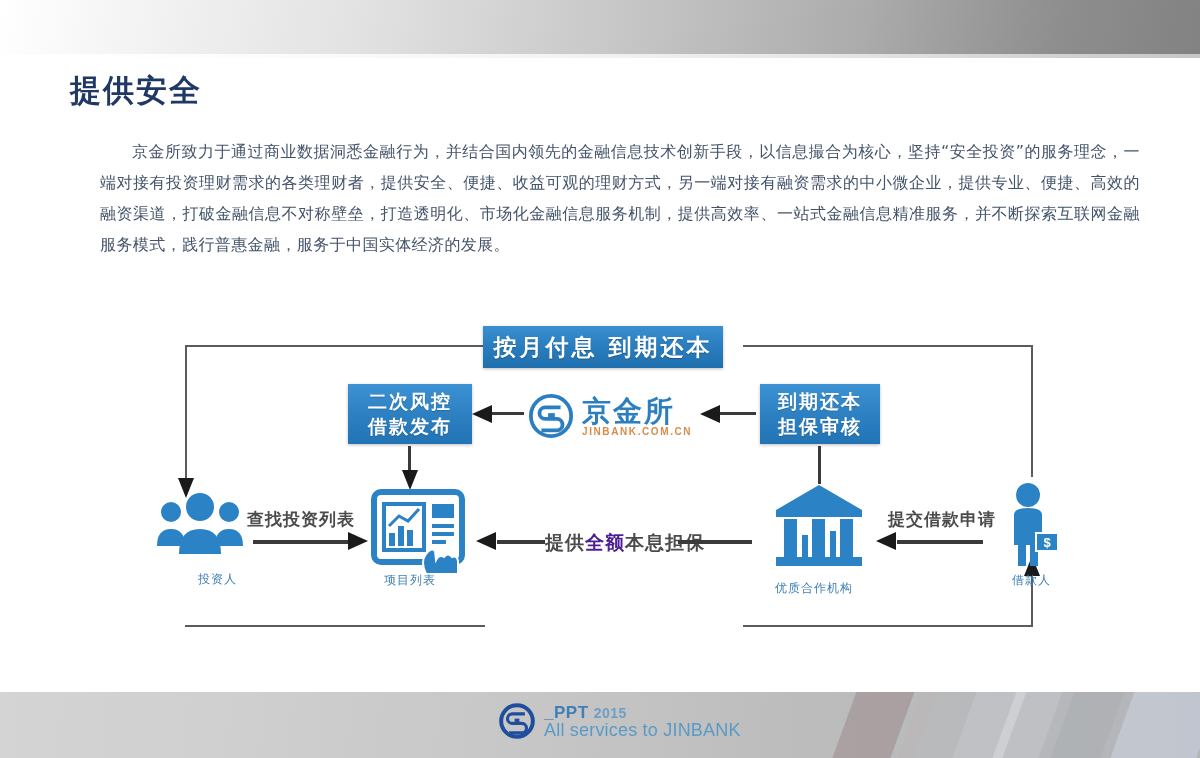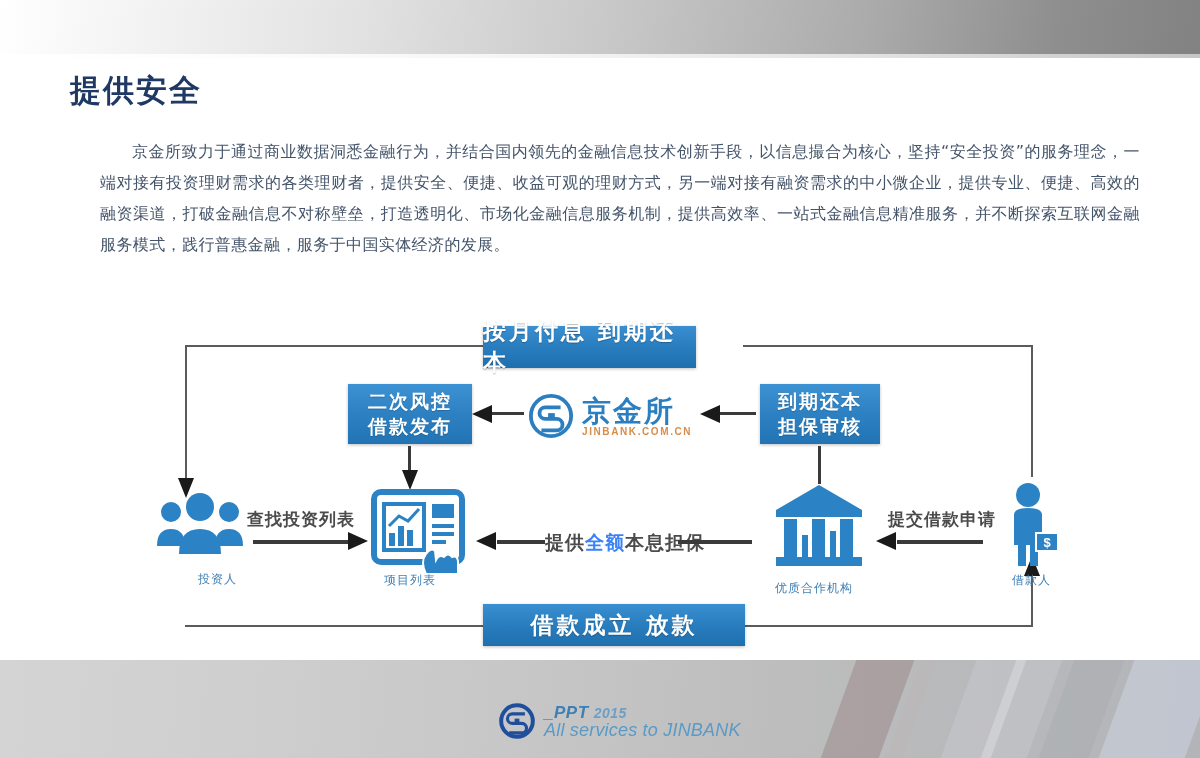--- a/index.html
+++ b/index.html
@@ -12,24 +12,23 @@
   
   .top-band{
     position:absolute;left:0;top:0;width:1200px;height:58px;
     background:linear-gradient(100deg,#ffffff 0%,#f3f3f3 12%,#e2e2e2 30%,#c9c9c9 50%,#ababab 72%,#8e8e8e 88%,#828282 100%);
   }
   .top-band:after{
     content:"";position:absolute;left:0;bottom:0;width:1200px;height:4px;
     background:linear-gradient(90deg,rgba(255,255,255,.95),rgba(255,255,255,.55));
   }
   .bottom-band{
-    position:absolute;left:0;bottom:0;width:1200px;height:98px;
+    position:absolute;left:0;bottom:0;width:1200px;height:66px;
     background:linear-gradient(95deg,#d4d4d4 0%,#cfcfcf 20%,#c6c6c6 45%,#bdbdbd 65%,#b6b8bb 85%,#b2b4b8 100%);
     overflow:hidden;
-    font-style:italic;
   }
   .chev{position:absolute;top:-30px;height:150px;transform:skewX(-20deg);}
   .c1{left:840px;width:58px;background:rgba(150,128,128,.45);}
   .c2{left:905px;width:16px;background:rgba(190,180,180,.30);}
   .c3{left:960px;width:86px;background:rgba(205,205,210,.40);}
   .c4{left:1058px;width:50px;background:rgba(168,170,176,.40);}
   .c5{left:1118px;width:86px;background:rgba(206,212,226,.55);}
   .c6{left:1000px;width:10px;background:rgba(255,255,255,.35);}
 
   
@@ -48,21 +47,21 @@
   
   .diagram{position:absolute;left:0;top:318px;width:1200px;height:340px;}
   .banner{
     position:absolute;background:linear-gradient(180deg,#3a8fd0 0%,#2a7fc0 45%,#1f6fae 100%);
     color:#ffffff;font-size:23px;font-weight:bold;letter-spacing:3px;
     display:flex;align-items:center;justify-content:center;
     box-shadow:0 1px 3px rgba(0,0,0,.25);
     font-family:"DejaVu Sans","Liberation Sans",sans-serif;
     text-shadow:0 1px 1px rgba(0,0,0,.25);
   }
-  #banner-top{left:483px;top:8px;width:213px;height:42px;}
+  #banner-top{left:483px;top:8px;width:240px;height:42px;}
   #banner-bottom{left:483px;top:286px;width:262px;height:42px;}
 
   .smallbox{
     position:absolute;background:linear-gradient(180deg,#3d92d3 0%,#2d81c2 50%,#2274b4 100%);
     color:#ffffff;font-size:19px;font-weight:bold;line-height:25px;letter-spacing:2px;
     display:flex;flex-direction:column;align-items:center;justify-content:center;
     box-shadow:0 1px 3px rgba(0,0,0,.25);
     font-family:"DejaVu Sans","Liberation Sans",sans-serif;
     text-shadow:0 1px 1px rgba(0,0,0,.2);
   }
@@ -85,21 +84,21 @@
   .tri-l{border-top:9px solid transparent;border-bottom:9px solid transparent;border-right:20px solid #1a1a1a;}
   .tri-r{border-top:9px solid transparent;border-bottom:9px solid transparent;border-left:20px solid #1a1a1a;}
   .tri-d{border-left:8px solid transparent;border-right:8px solid transparent;border-top:20px solid #1a1a1a;}
   .tri-u{border-left:8px solid transparent;border-right:8px solid transparent;border-bottom:20px solid #1a1a1a;}
   .thinln{position:absolute;background:#5b5b5b;}
 
   .dlabel{
     position:absolute;font-size:17px;font-weight:bold;color:#4b4b4b;letter-spacing:1px;
     white-space:nowrap;font-family:"DejaVu Sans","Liberation Sans",sans-serif;
   }
-  .dlabel .hl{color:#3b82f6;text-align:center;}
+  .dlabel .hl{color:#4c1d95;text-align:center;}
   .caption{
     position:absolute;font-size:12px;color:#3f7fb5;letter-spacing:1px;white-space:nowrap;
     font-family:"DejaVu Sans","Liberation Sans",sans-serif;
   }
   .icon{position:absolute;}
 
   
   .flogo{position:absolute;left:498px;bottom:18px;display:flex;align-items:center;}
   .flogo-mark{width:38px;height:38px;flex:0 0 38px;}
   .flogo-txt{margin-left:8px;}
@@ -122,21 +121,20 @@
   <div class="thinln" style="left:185px;top:27px;width:2px;height:140px;"></div>
   <div class="tri tri-d" style="left:178px;top:160px;"></div>
   <div class="thinln" style="left:1031px;top:27px;width:2px;height:132px;"></div>
 
   <div class="thinln" style="left:185px;top:307px;width:300px;height:2px;"></div>
   <div class="thinln" style="left:743px;top:307px;width:290px;height:2px;"></div>
   <div class="thinln" style="left:1031px;top:255px;width:2px;height:54px;"></div>
   <div class="tri tri-u" style="left:1024px;top:238px;"></div>
 
   <div class="banner" id="banner-top">按月付息 到期还本</div>
-  <div class="banner" id="banner-bottom">借款成立 放款</div>
 
   <div class="smallbox" id="box-left">
     <span>二次风控</span>
     <span>借款发布</span>
   </div>
   <div class="smallbox" id="box-right">
     <span>到期还本</span>
     <span>担保审核</span>
   </div>
 

